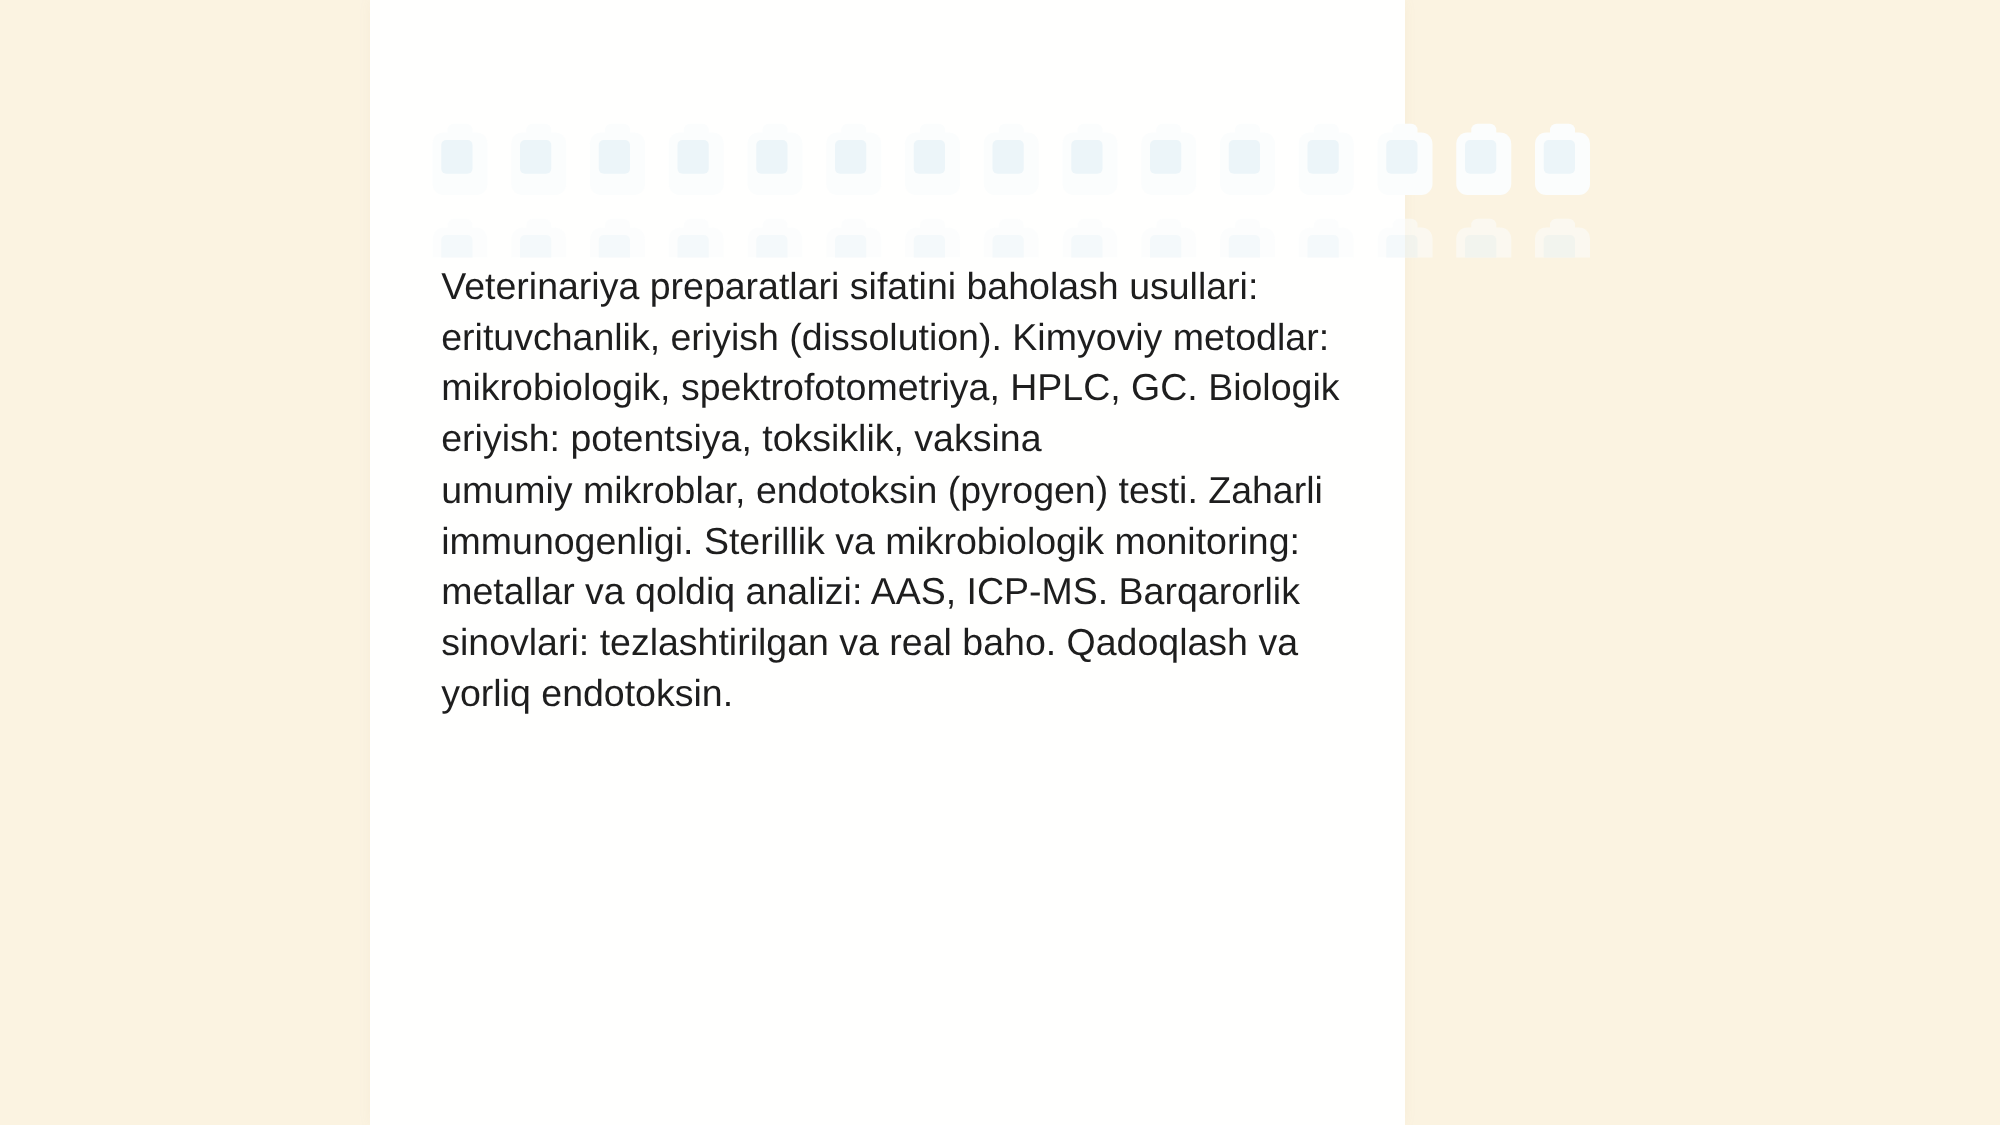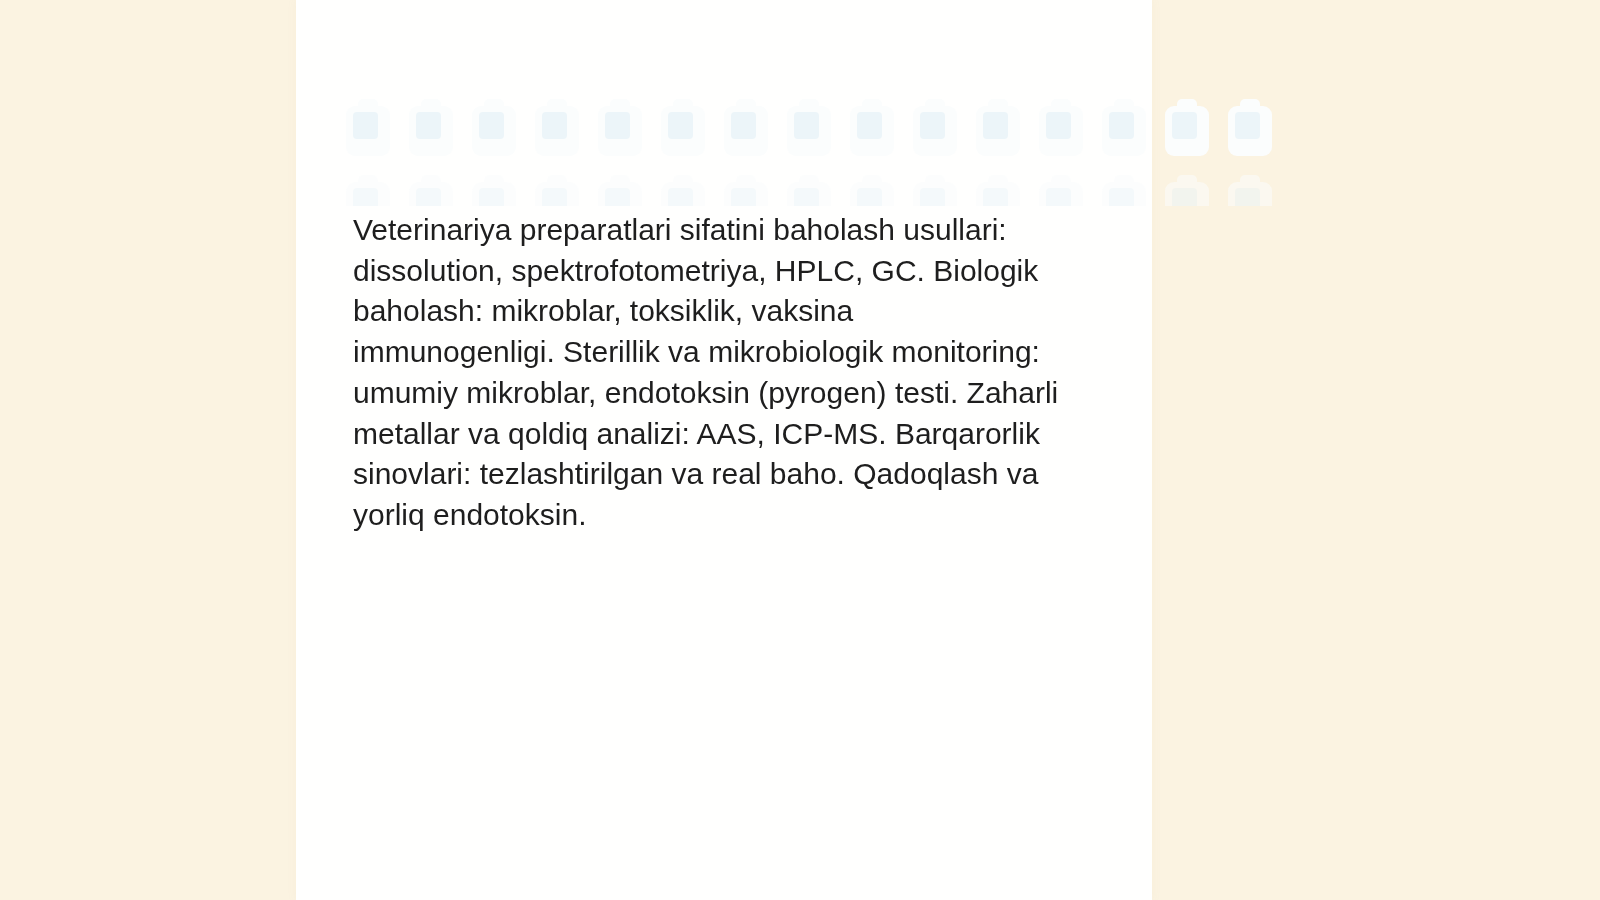--- a/index.html
+++ b/index.html
@@ -17,21 +17,20 @@
     background: #fbf3e1;
   }
   .panel {
     position: absolute;
     left: 296px;
     top: 0;
     width: 828px;
     height: 900px;
     background: #fffffe;
     box-shadow: 0 0 10px rgba(180, 160, 110, 0.06);
-    padding-left: 28px;
   }
   
   .wm-row {
     position: absolute;
     left: 48px;
     display: flex;
     gap: 15px;
     pointer-events: none;
   }
   .wm-row.row1 { top: 96px; }
@@ -231,23 +230,24 @@
         </span>
         <span class="wm-glyph">
           <span class="bump"></span>
           <span class="body"></span>
           <span class="inner"></span>
         </span>
       </div>
 
     <div class="text-block">
         <div class="text-line">Veterinariya preparatlari sifatini baholash usullari:</div>
-        <div class="text-line">dissolution, spektrofotometriya, HPLC, GC. Biologik</div>
-        <div class="text-line">baholash: mikroblar, toksiklik, vaksina</div>
+        <div class="text-line">erituvchanlik, eriyish (dissolution). Kimyoviy metodlar:</div>
+        <div class="text-line">mikrobiologik, spektrofotometriya, HPLC, GC. Biologik</div>
+        <div class="text-line">eriyish: potentsiya, toksiklik, vaksina</div>
+        <div class="text-line">umumiy mikroblar, endotoksin (pyrogen) testi. Zaharli</div>
         <div class="text-line">immunogenligi. Sterillik va mikrobiologik monitoring:</div>
-        <div class="text-line">umumiy mikroblar, endotoksin (pyrogen) testi. Zaharli</div>
         <div class="text-line">metallar va qoldiq analizi: AAS, ICP-MS. Barqarorlik</div>
         <div class="text-line">sinovlari: tezlashtirilgan va real baho. Qadoqlash va</div>
         <div class="text-line">yorliq endotoksin.</div>
       </div>
 
   </div>
 </div>
 
 </body></html>

